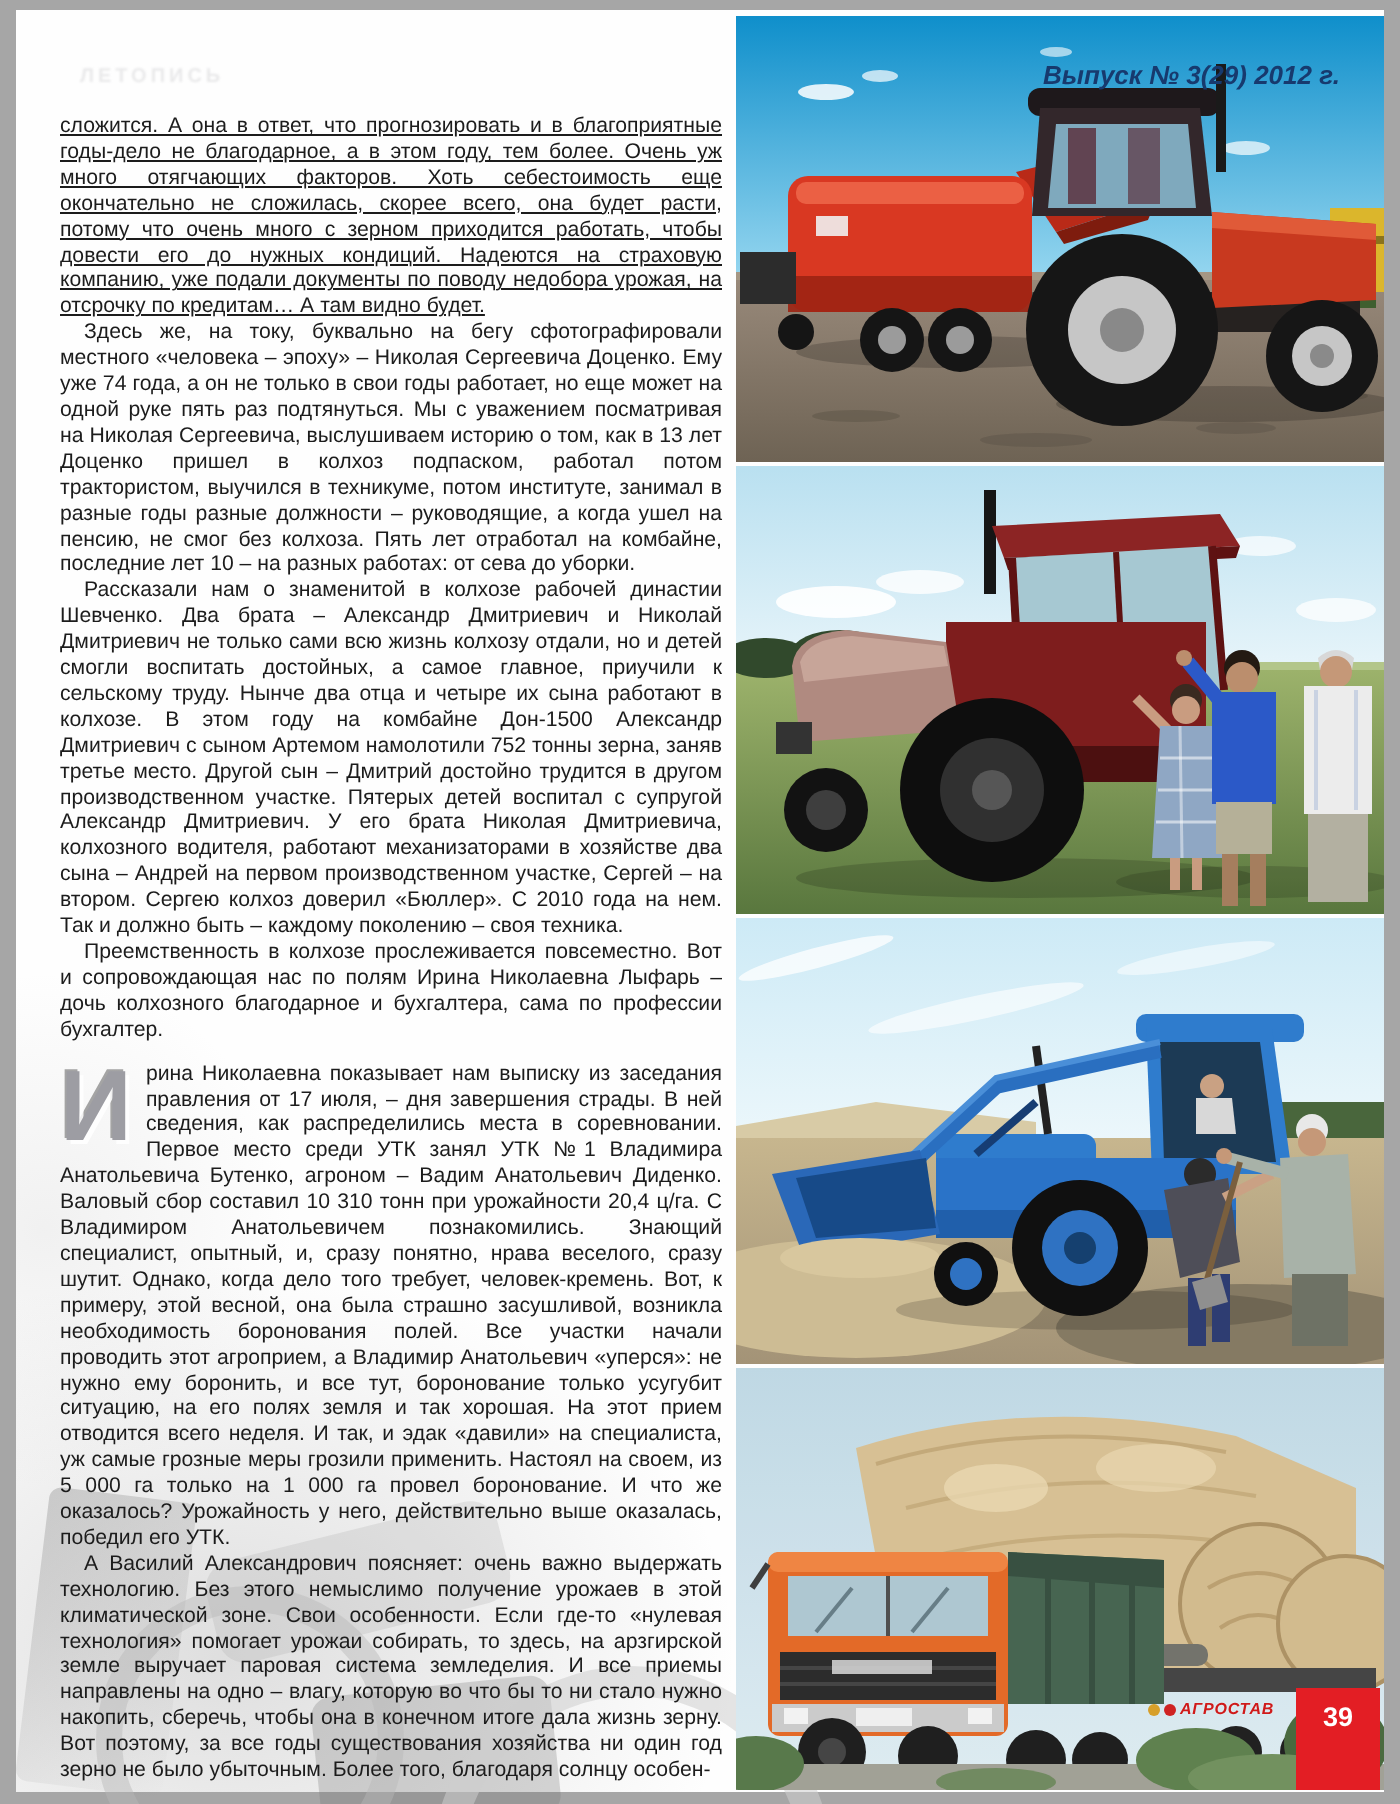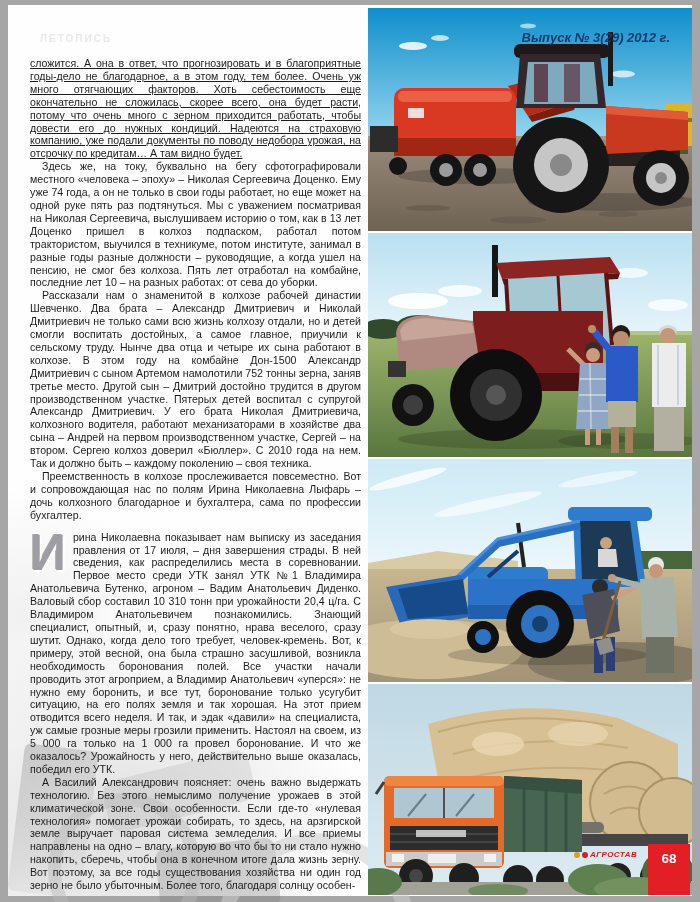--- a/index.html
+++ b/index.html
@@ -397,15 +397,15 @@
       </g>
       <rect x="0" y="0" width="324" height="211" fill="#ffffff" opacity=".06"></rect>
     </svg>
   </figure>
 
   <div class="brand">
     <span class="emblem gold"></span>
     <span class="emblem red"></span>
     <span>АГРОСТАВ</span>
   </div>
-  <div class="page-badge">68</div>
+  <div class="page-badge">39</div>
 
 </div>
 
 </body></html>

